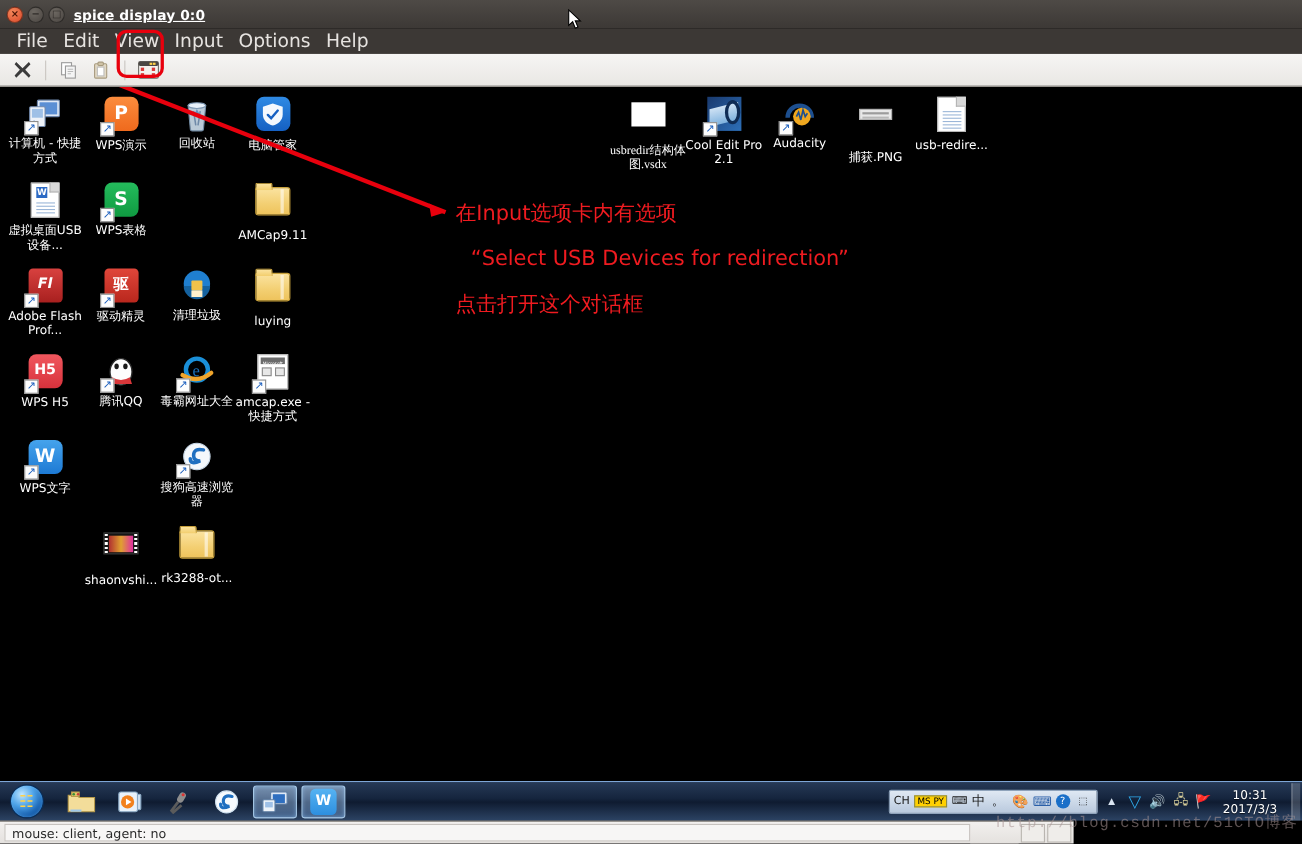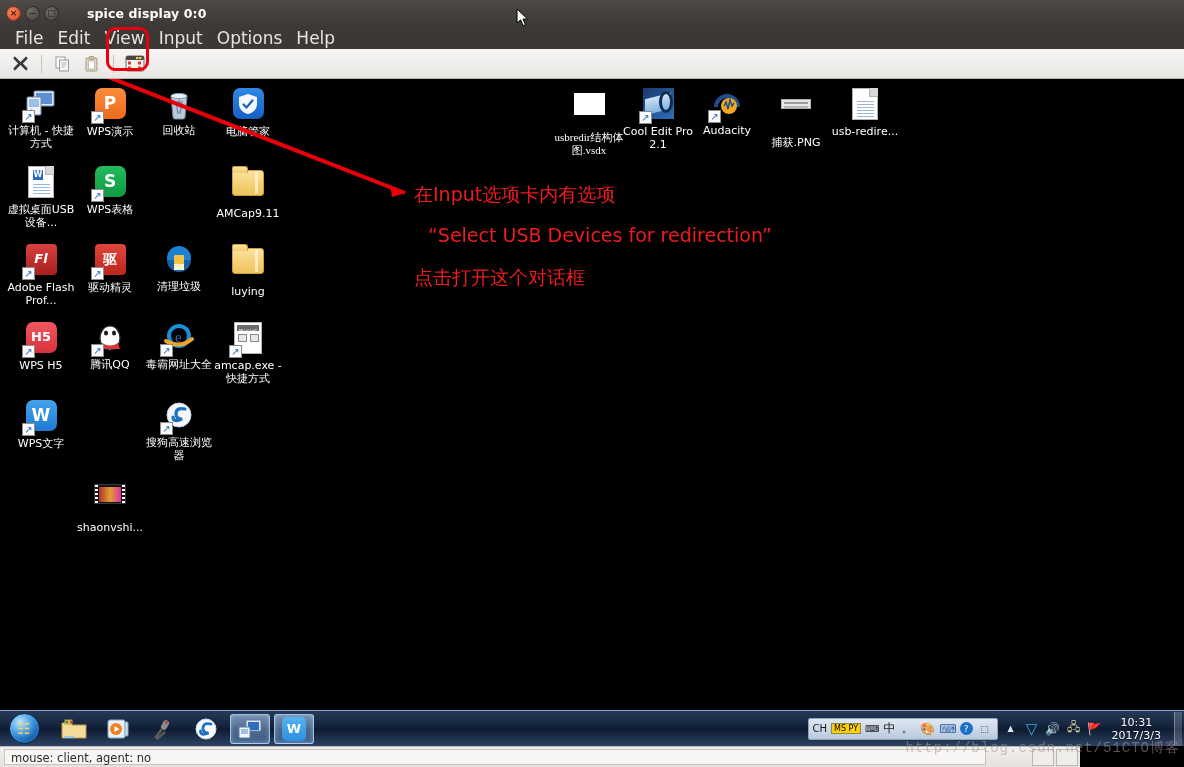--- a/index.html
+++ b/index.html
@@ -26,21 +26,21 @@
           border: 1px solid rgba(0,0,0,.45); }
   .wbtn.close { background: radial-gradient(circle at 35% 30%, #f4875a, #d9482a); }
   .wbtn.min   { background: radial-gradient(circle at 35% 30%, #6d6862, #4a4541); }
   .wbtn.max   { background: radial-gradient(circle at 35% 30%, #6d6862, #4a4541); }
   .wbtn span { position:absolute; inset:0; display:flex; align-items:center;
                justify-content:center; color:#2b2724; font-size:9px; line-height:1;
                font-weight:bold; }
   .wbtn.close span { color:#4a1405; }
   .wtitle {
     color: #ffffff; font-size: 12.5px; font-weight: bold;
-    margin-left: 28px; letter-spacing: .1px;
+    margin-left: 8px; letter-spacing: .1px; text-decoration: underline;
   }
 
   .menubar {
     position: absolute; left: 0; top: 26px; width: 1184px; height: 23px;
     background: #3c3835;
     display: flex; align-items: center; padding-left: 8px;
   }
   .menuitem {
     color: #e6e3e0; font-size: 17px; padding: 2px 7px; cursor: default;
     white-space: nowrap;
@@ -171,21 +171,21 @@
              justify-content:center; font-size: 12px; }
   .clock {
     color: #ffffff; font-size: 11px; text-align: center; line-height: 13px;
     padding: 0 8px 0 4px; text-shadow: 0 1px 1px rgba(0,0,0,.7);
   }
   .shownd { width: 8px; height: 34px; background: rgba(255,255,255,.18);
             border-left: 1px solid rgba(255,255,255,.3); }
 
   
   .statusbar {
-    position: absolute; left: 0; top: 746px; width: 1080px; height: 21px;
+    position: absolute; left: 0; top: 746px; width: 976px; height: 21px;
     background: linear-gradient(180deg,#f2f0ee,#e4e1de);
     border-top: 1px solid #b9b5b0;
     display: flex; align-items: center;
   }
   .statusfield {
     margin: 2px 0 2px 4px; padding: 1px 6px; height: 16px;
     font-size: 11.5px; color: #2a2a2a; line-height: 14px;
     border: 1px solid #c7c3bf; background: #f7f6f5; flex: 1;
   }
   .numbox {
@@ -463,20 +463,26 @@
       <div class="glyph">
         <div style="width:32px;height:20px;margin:7px auto 0;background:#141414;border:1px solid #3a3a3a;position:relative;overflow:hidden;">
           <div style="position:absolute;left:4px;top:2px;width:22px;height:15px;background:linear-gradient(90deg,#b03030,#e0a030,#e030a0);"></div>
           <div style="position:absolute;left:0;top:0;bottom:0;width:3px;background:repeating-linear-gradient(180deg,#fff 0 2px,#141414 2px 4px);"></div>
           <div style="position:absolute;right:0;top:0;bottom:0;width:3px;background:repeating-linear-gradient(180deg,#fff 0 2px,#141414 2px 4px);"></div>
         </div>
       </div>
       <span class="lbl">shaonvshi...</span>
     </div>
 
+    <div class="dicon" style="left:142px; top:398px;">
+      <div class="glyph">
+        <div class="folder"></div>
+      </div>
+      <span class="lbl">rk3288-ot...</span>
+    </div>
 
     <div class="dicon" style="left:552px; top:8px;font-family:Liberation Serif, serif;">
       <div class="glyph">
         <div style="width:31px;height:22px;margin:6px auto 0;background:#fff;"></div>
       </div>
       <span class="lbl">usbredir结构体图.vsdx</span>
     </div>
 
     <div class="dicon" style="left:621px; top:8px;">
       <div class="glyph">

